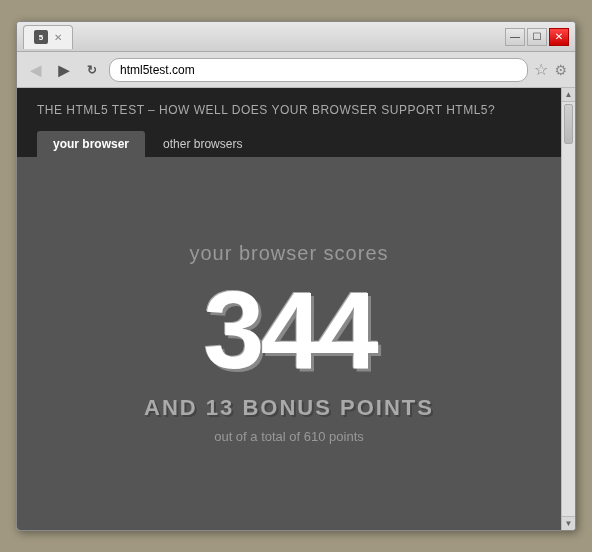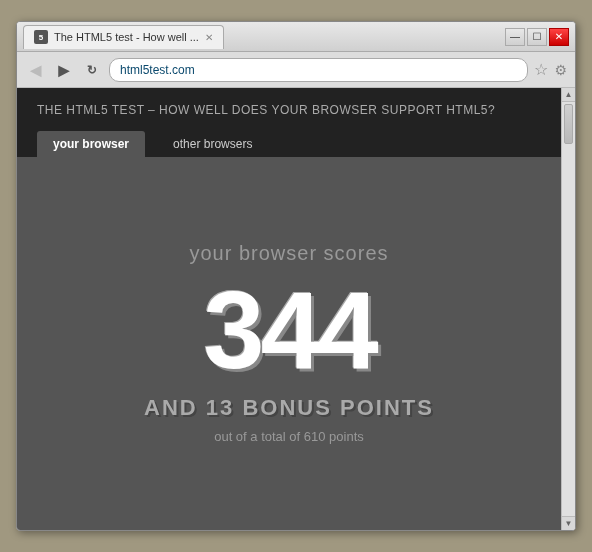--- a/index.html
+++ b/index.html
@@ -136,21 +136,21 @@
     }
 
     .url-bar {
       flex: 1;
       height: 24px;
       background: white;
       border: 1px solid #aaa;
       border-radius: 10px;
       padding: 10px 10px;
       font-size: 12px;
-      color: #0c4a6e;
+      color: #000000;
       display: flex;
       align-items: center;
     }
 
     .star-btn {
       font-size: 16px;
       color: #888;
       cursor: pointer;
     }
 
@@ -190,21 +190,21 @@
       line-height: 1.4;
     }
 
     .site-title span {
       color: #aaa;
       font-weight: normal;
     }
 
     .tabs-row {
       display: flex;
-      gap: 12px;
+      gap: 2px;
     }
 
     .site-tab {
       padding: 6px 16px;
       font-size: 12px;
       cursor: pointer;
       border-radius: 3px 3px 0 0;
       color: #ccc;
     }
 
@@ -304,21 +304,20 @@
   </style>
 </head>
 <body>
 
 <div class="window">
 
   <div class="title-bar">
     <div class="title-bar-left">
       <div class="tab-chrome">
         <div class="tab-favicon">5</div>
-        <span>The HTML5 test - How well ...</span>
         <span class="tab-close">✕</span>
       </div>
     </div>
     <div class="window-controls">
       <div class="win-btn">—</div>
       <div class="win-btn">☐</div>
       <div class="win-btn close">✕</div>
     </div>
   </div>
 

